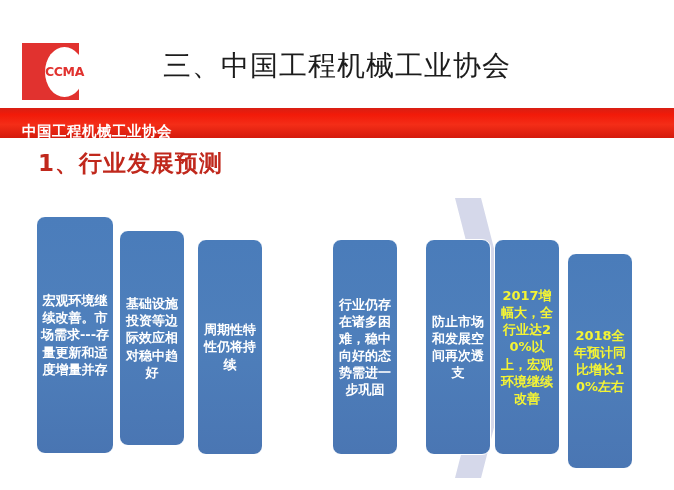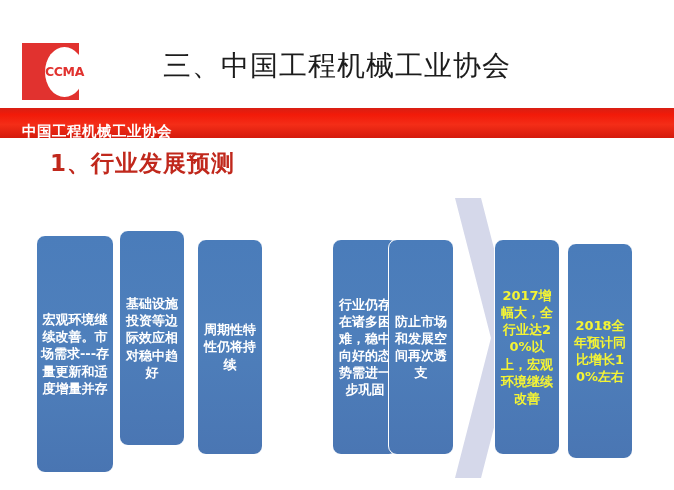--- a/index.html
+++ b/index.html
@@ -94,21 +94,21 @@
     font-weight: bold;
     font-style: italic;
     letter-spacing: 0.2px;
     white-space: nowrap;
     font-family: "DejaVu Serif", "Liberation Serif", serif;
   }
 
   
   #section-heading {
     position: absolute;
-    left: 50px; top: 148px;
+    left: 38px; top: 148px;
     color: #c0281c;
     font-size: 23px;
     font-weight: bold;
     letter-spacing: 1px;
     white-space: nowrap;
   }
 
   
   #diagram {
     position: absolute;
@@ -172,43 +172,43 @@
   <div id="red-bar">
     <span id="bar-cn">中国工程机械工业协会</span>
   </div>
 
   <div id="section-heading">1、行业发展预测</div>
 
   <div id="diagram">
 
     <div id="chevron"></div>
 
-    <div class="box first" style="left:36px; top:40px; width:78px; height:238px;">
+    <div class="box first" style="left:36px; top:21px; width:78px; height:238px;">
       <span class="box-text">宏观环境继续改善。市场需求---存量更新和适度增量并存</span>
     </div>
 
     <div class="box" style="left:119px; top:35px; width:66px; height:216px;">
       <span class="box-text">基础设施投资等边际效应相对稳中趋好</span>
     </div>
 
     <div class="box" style="left:190px; top:44px; width:66px; height:216px;margin-left:7px;">
       <span class="box-text">周期性特性仍将持续</span>
     </div>
 
 
     <div class="box" style="left:332px; top:44px; width:66px; height:216px;">
       <span class="box-text">行业仍存在诸多困难，稳中向好的态势需进一步巩固</span>
     </div>
 
-    <div class="box" style="left:388px; top:44px; width:66px; height:216px;">
+    <div class="box" style="left:425px; top:44px; width:66px; height:216px;">
       <span class="box-text">防止市场和发展空间再次透支</span>
     </div>
 
     <div class="box highlight" style="left:494px; top:44px; width:66px; height:216px;">
       <span class="box-text">2017增幅大，全行业达20%以上，宏观环境继续改善</span>
     </div>
 
-    <div class="box highlight" style="left:567px; top:48px; width:66px; height:216px;">
+    <div class="box highlight" style="left:567px; top:58px; width:66px; height:216px;">
       <span class="box-text">2018全年预计同比增长10%左右</span>
     </div>
 
   </div>
 </div>
 
 </body></html>

